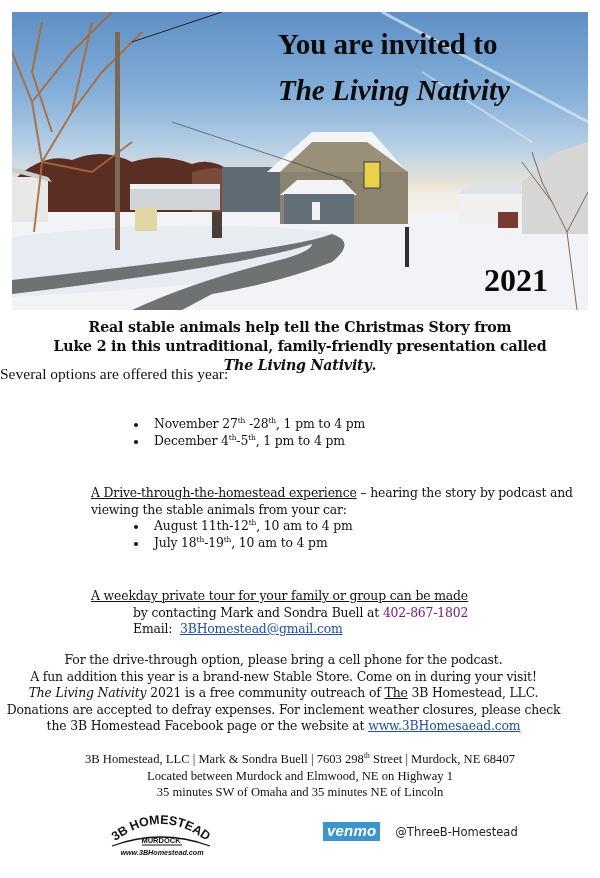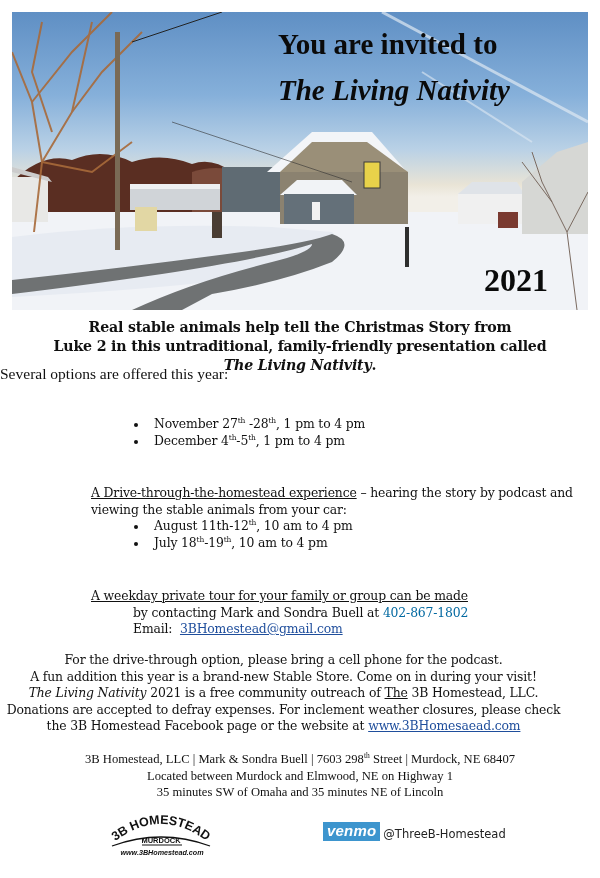--- a/index.html
+++ b/index.html
@@ -44,21 +44,21 @@
     .section li::before {
       content: ""; position: absolute; left: 0; top: 7px; width: 4px; height: 4px;
       border-radius: 50%; background: #111;
     }
     sup { font-size: 7.5px; vertical-align: 5px; line-height: 0; }
 
     .s1 { top: 416px; }
     .s2 { top: 485px; width: 500px; }
     .s3 { top: 588px; }
     .s3 .indent { padding-left: 42px; }
-    .blue { color: #0369a1; }
+    .blue { color: #701a75; }
     .link { color: #1f4e9c; text-decoration: underline; }
 
     .notes {
       position: absolute; left: 0; top: 652px; width: 567px; text-align: center;
       font-size: 12.4px; line-height: 16.6px; letter-spacing: -0.15px;
     }
     .notes .it { font-style: italic; }
     .notes u { text-decoration: underline; }
 
     .contact {
@@ -66,21 +66,21 @@
       font-family: "Liberation Serif", serif; font-size: 12.6px; line-height: 16.6px;
     }
 
     
     .logo3b { position: absolute; left: 108px; top: 812px; width: 106px; height: 48px; }
     .logo3b svg { width: 106px; height: 40px; display: block; }
     .logo3b .url {
       position: absolute; left: 2px; top: 36px; width: 104px; text-align: center;
       font-family: "Liberation Sans", sans-serif; font-size: 7.2px; font-weight: bold; font-style: italic;
     }
-    .venmo { position: absolute; left: 323px; top: 822px; display: flex; align-items: flex-end; gap: 3px; }
+    .venmo { position: absolute; left: 323px; top: 822px; display: flex; align-items: center; gap: 15px; }
     .venmo-badge {
       background: #3d95ce; color: #fff; font-family: "Liberation Sans", sans-serif;
       font-weight: bold; font-style: italic; font-size: 15px; padding: 1px 4px 2px 4px; line-height: 16px;
       letter-spacing: 0.2px;
     }
     .venmo-handle { font-family: "DejaVu Sans", sans-serif; font-size: 11.5px; color: #222; }
   </style>
 </head>
 <body>
 

